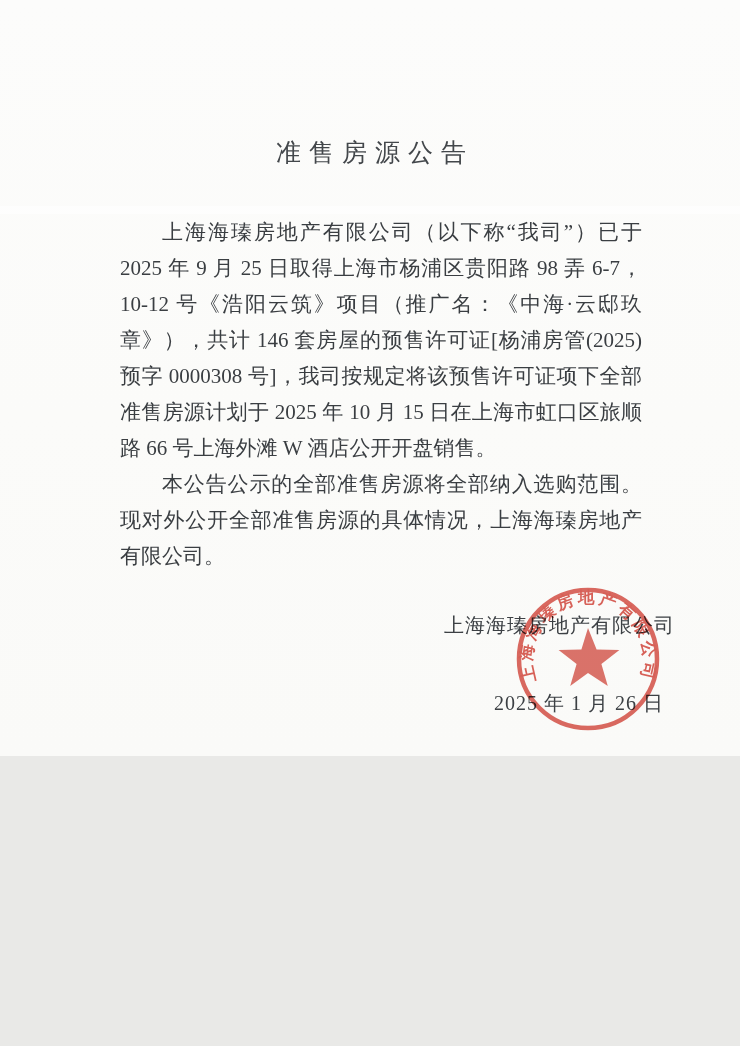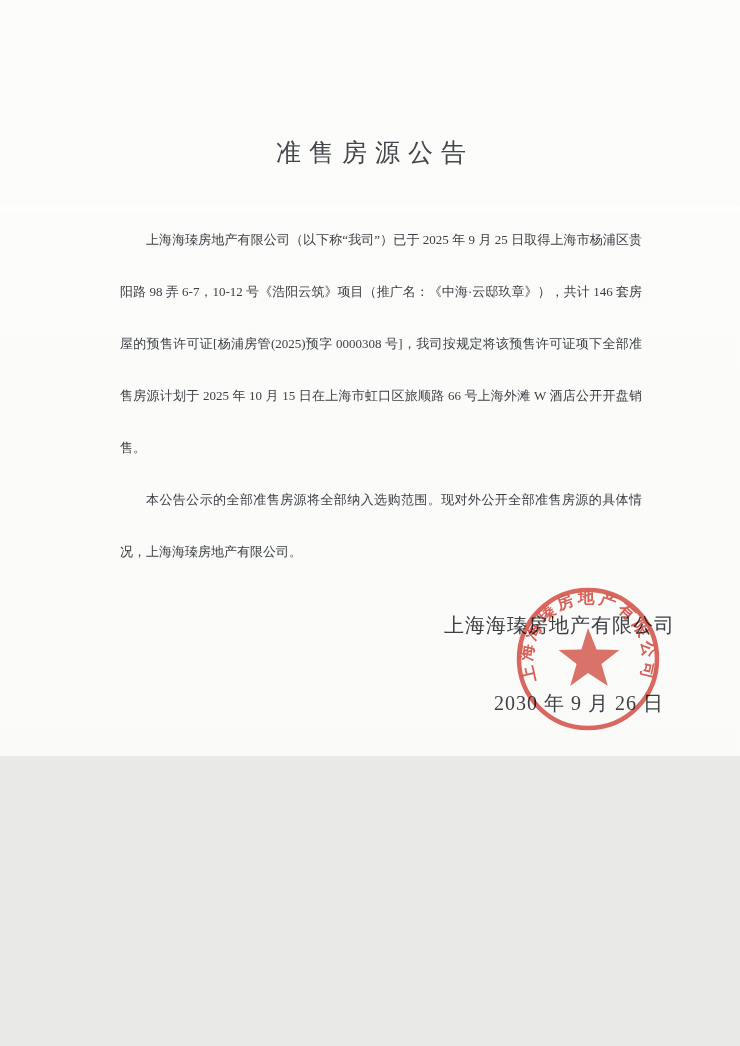--- a/index.html
+++ b/index.html
@@ -22,21 +22,21 @@
   .doc-title{
     position:absolute;top:136px;left:0;width:740px;
     margin:0;text-align:center;
     font-size:25px;font-weight:400;
     letter-spacing:8px;
     color:#43474b;
     transform:translateX(5px);
   }
   .doc-body{
     position:absolute;top:214px;left:120px;width:522px;
-    font-size:13px;line-height:52px;
+    font-size:21px;line-height:36px;
     text-align:justify;
   }
   .doc-body p{margin:0;text-indent:2em;}
   .sig-company{
     position:absolute;top:612px;left:444px;
     font-size:20px;letter-spacing:1px;color:#3c4044;
     white-space:nowrap;
   }
   .sig-date{
     position:absolute;top:690px;left:494px;
@@ -76,21 +76,21 @@
   <div class="scan-band"></div>
 
   <h1 class="doc-title">准售房源公告</h1>
 
   <div class="doc-body">
     <p>上海海瑧房地产有限公司（以下称“我司”）已于 2025 年 9 月 25 日取得上海市杨浦区贵阳路 98 弄 6-7，10-12 号《浩阳云筑》项目（推广名：《中海·云邸玖章》），共计 146 套房屋的预售许可证[杨浦房管(2025)预字 0000308 号]，我司按规定将该预售许可证项下全部准售房源计划于 2025 年 10 月 15 日在上海市虹口区旅顺路 66 号上海外滩 W 酒店公开开盘销售。</p>
     <p>本公告公示的全部准售房源将全部纳入选购范围。现对外公开全部准售房源的具体情况，上海海瑧房地产有限公司。</p>
   </div>
 
   <div class="sig-company">上海海瑧房地产有限公司</div>
-  <div class="sig-date">2030 年 9 月 26 日</div>
+  <div class="sig-date">2025 年 1 月 26 日</div>
 
   <svg class="seal" viewBox="0 0 150 152" aria-hidden="true">
     <circle cx="75" cy="76" r="69" fill="none" stroke="#d8544b" stroke-width="4.5" opacity="0.95"></circle>
     <polygon points="75,45 83.6,66.5 106.4,67.1 88.4,81 94.8,102.9 75,90 57.2,102.9 63.6,81 45.6,67.1 68.4,66.5" fill="#d7584e" opacity="0.9"></polygon>
     <defs>
       <path id="sealArc" d="M 22.4 95.2 A 56 56 0 1 1 127.6 95.2" fill="none"></path>
     </defs>
     <text font-size="16.5" fill="#d8544b" letter-spacing="3.5" font-weight="600" font-family="'Liberation Serif','DejaVu Serif',serif">
       <textPath href="#sealArc" startOffset="50%" text-anchor="middle">上海海瑧房地产有限公司</textPath>
     </text>

